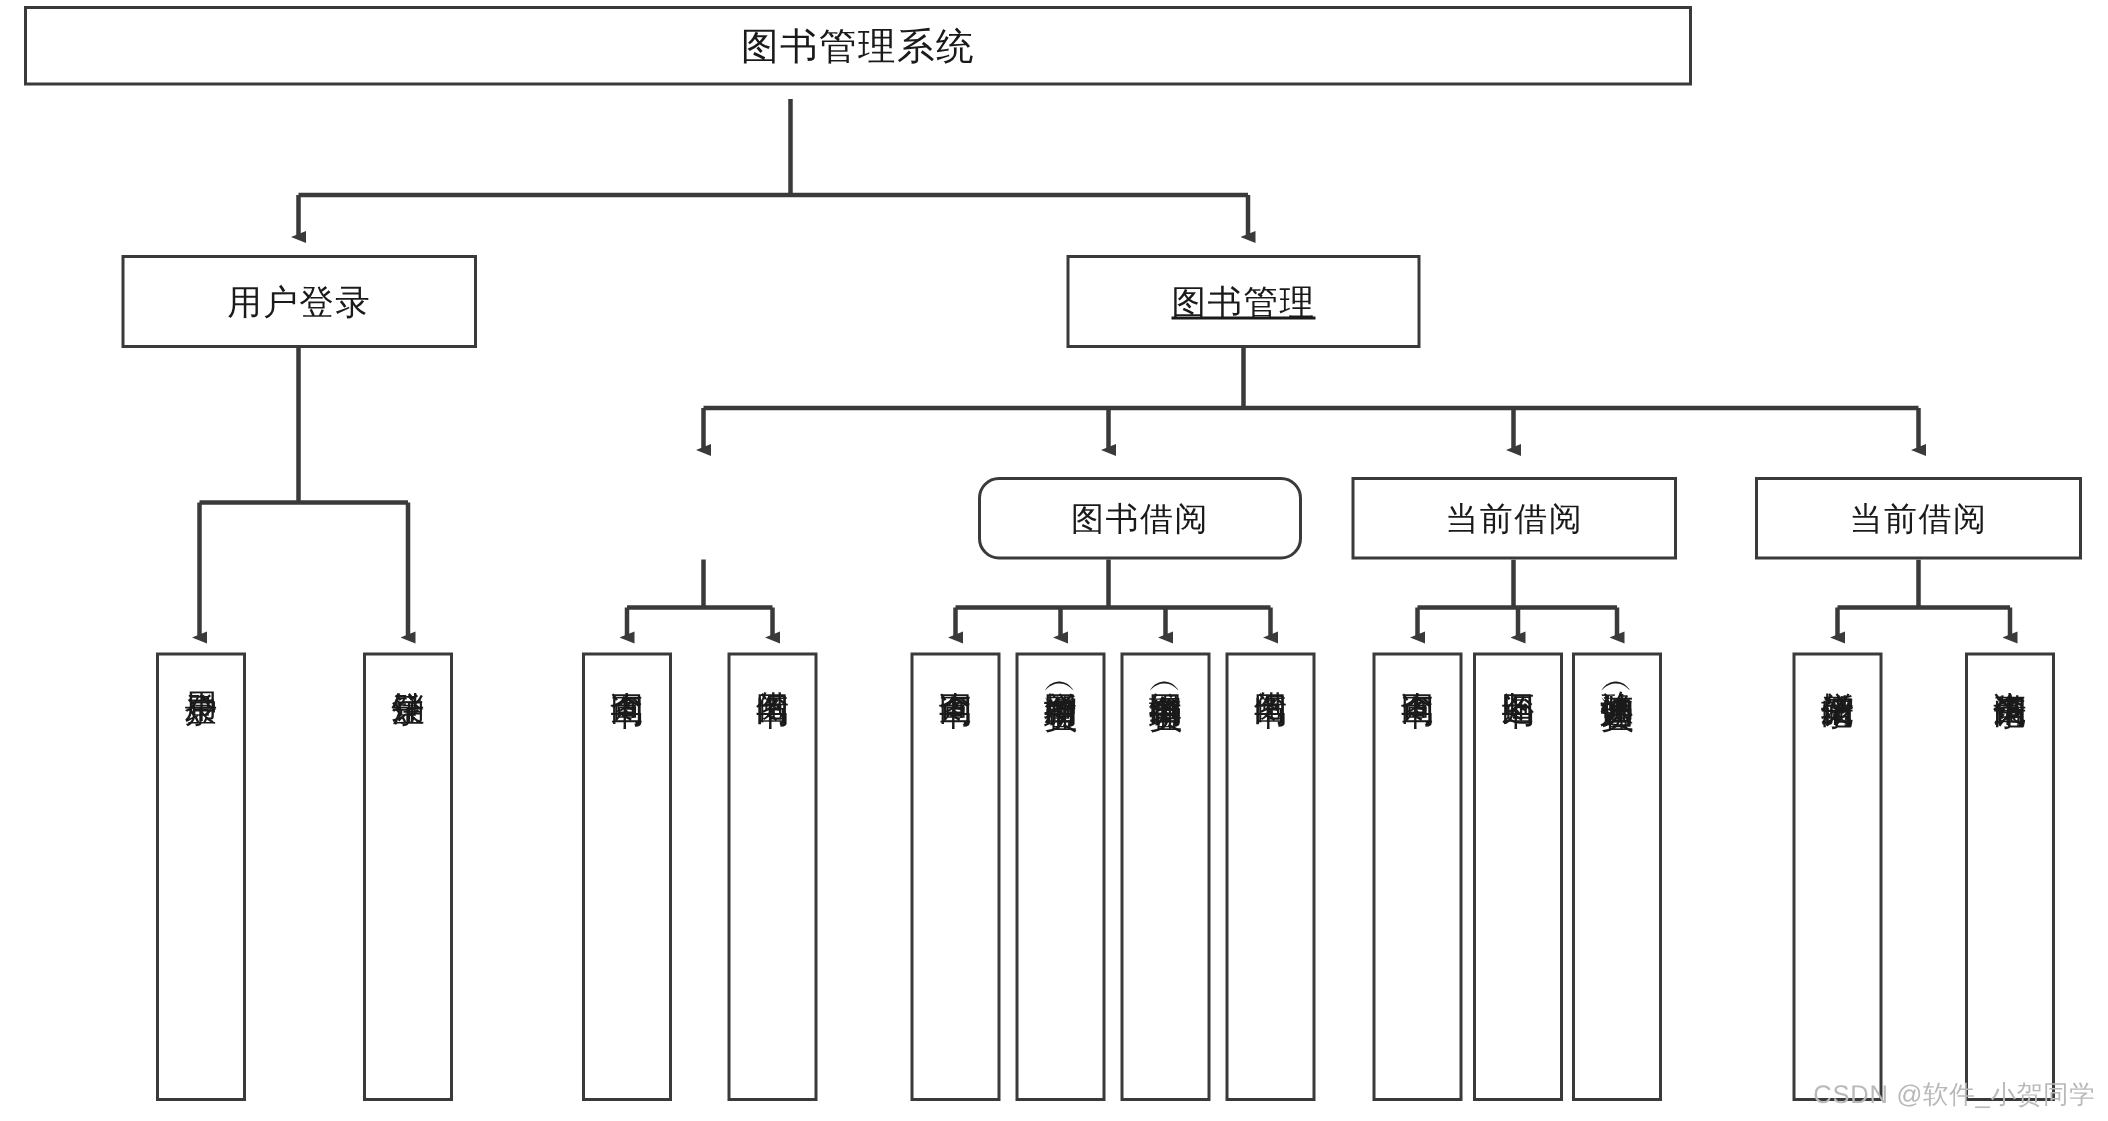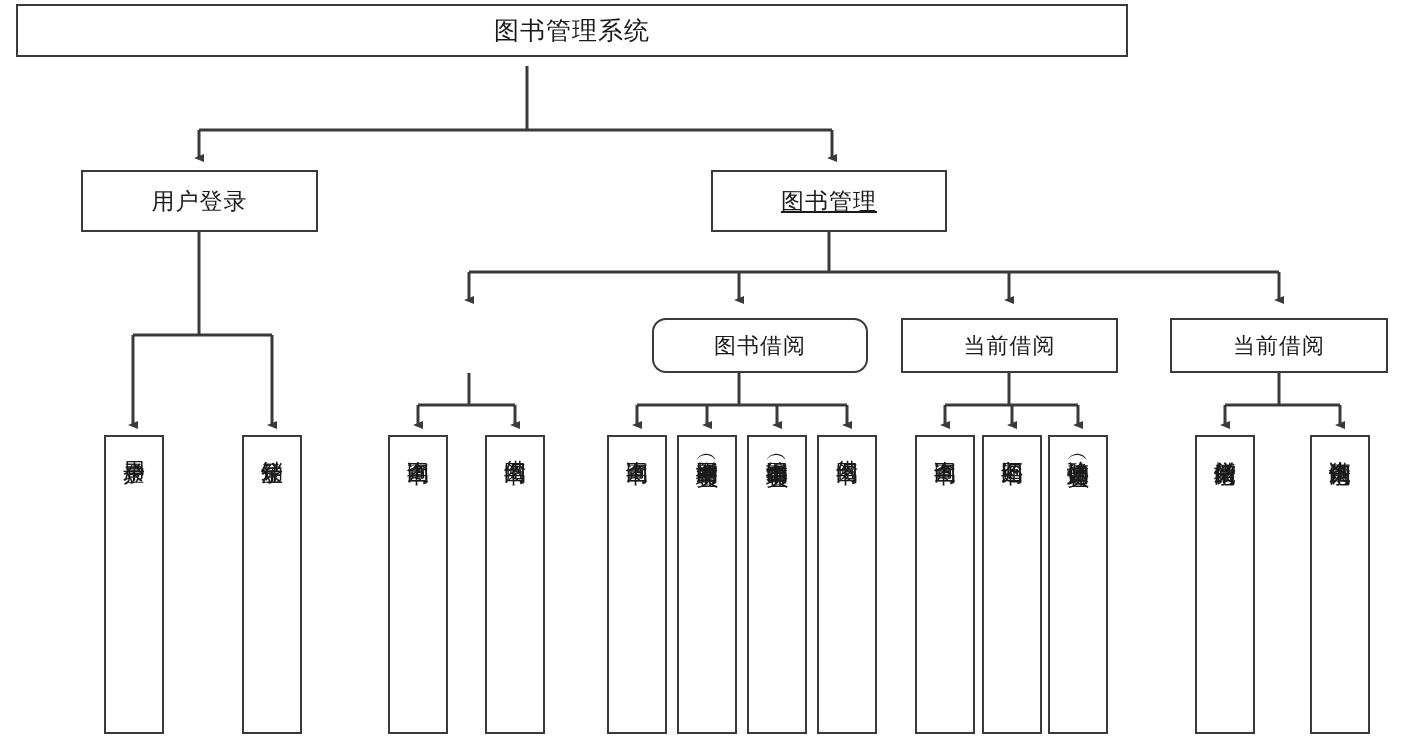--- a/index.html
+++ b/index.html
@@ -185,14 +185,15 @@
     <span class="vlabel">确认归还（管理员）</span>
   </div>
 
   <div class="node leaf" style="left:1195px; top:435px; width:60px; height:299px;">
     <span class="vlabel">新增借阅记录</span>
   </div>
   <div class="node leaf" style="left:1310px; top:435px; width:60px; height:299px;">
     <span class="vlabel">查询借阅记录</span>
   </div>
 
+  <div id="watermark">CSDN @软件_小贺同学</div>
 
 </div>
 
 </body></html>

